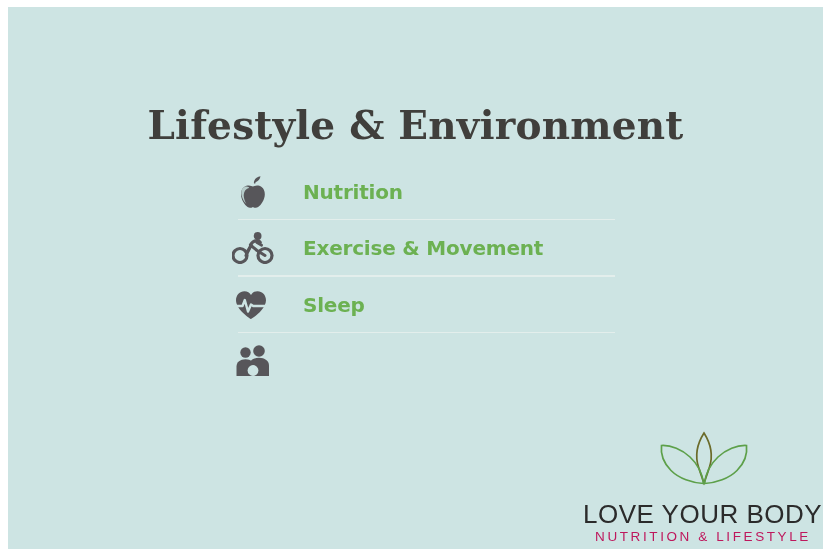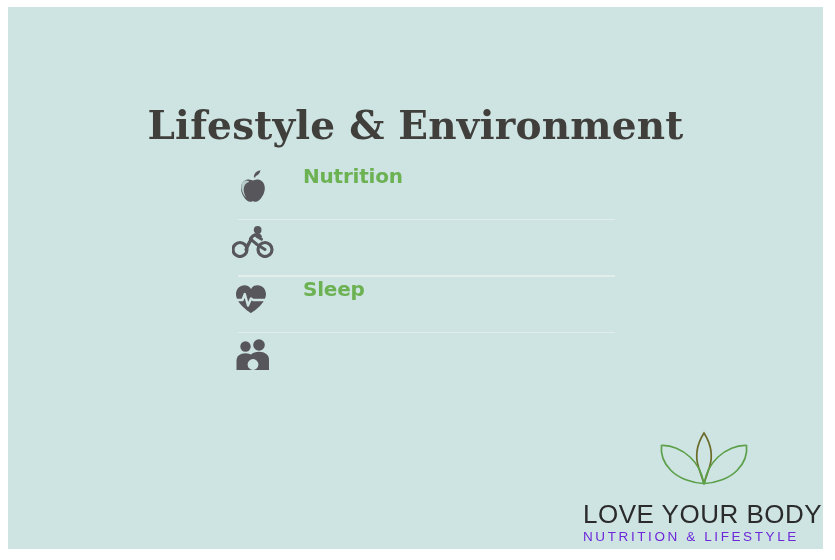--- a/index.html
+++ b/index.html
@@ -44,21 +44,21 @@
     position: absolute;
     left: 222px;
     top: 157px;
     width: 385px;
   }
 
   .row {
     position: relative;
     height: 55px;
     display: flex;
-    align-items: flex-start;
+    align-items: center;
   }
   .row .icon-wrap {
     width: 46px;
     height: 44px;
     flex: 0 0 46px;
     display: flex;
     align-items: center;
     justify-content: center;
   }
   .row .icon-wrap svg { display: block; }
@@ -103,26 +103,26 @@
     font-size: 26px;
     letter-spacing: 0.5px;
     color: #2b2b2b;
     white-space: nowrap;
   }
   #logo-tagline {
     position: absolute;
     left: 0;
     top: 98px;
     width: 240px;
-    text-align: left;
+    text-align: center;
     font-family: "Liberation Sans", sans-serif;
     font-weight: normal;
     font-size: 13.5px;
     letter-spacing: 2.6px;
-    color: #6d28d9;
+    color: #be185d;
     white-space: nowrap;
   }
 </style>
 </head>
 <body>
 
 <div id="slide">
 
   <div id="title">Lifestyle &amp; Environment</div>
 
@@ -145,20 +145,21 @@
         <svg width="42" height="32" viewBox="0 0 42 32">
           <circle cx="8" cy="23.5" r="7.0" fill="none" stroke="#57565a" stroke-width="3.2"></circle>
           <circle cx="33" cy="23.5" r="7.0" fill="none" stroke="#57565a" stroke-width="3.2"></circle>
           <circle cx="25.6" cy="4.0" r="3.9" fill="#57565a"></circle>
           <path d="M14.0 23.5 L19.0 13.5 L25.0 18.5 L33.0 23.5" fill="none" stroke="#57565a" stroke-width="3.0" stroke-linejoin="round" stroke-linecap="round"></path>
           <path d="M18.5 12.8 C20.5 9.6 22.4 8.6 24.8 8.6 C26.6 8.6 27.6 9.3 28.2 10.3" fill="none" stroke="#57565a" stroke-width="3.2" stroke-linecap="round"></path>
           <path d="M24.6 10.2 L29.6 13.2" fill="none" stroke="#57565a" stroke-width="2.8" stroke-linecap="round"></path>
           <path d="M19.0 13.5 L15.0 20.0" fill="none" stroke="#57565a" stroke-width="2.8" stroke-linecap="round"></path>
         </svg>
       </span>
+      <span class="label">Exercise &amp; Movement</span>
     </div>
     <div class="divider"></div>
 
     <div class="divider"></div>
 
     <div class="row">
       <span class="icon-wrap">
         <svg width="38" height="32" viewBox="0 0 38 32">
           <path d="M17.0 30.0 C17.0 30.0 2.0 21.0 2.0 11.2 C2.0 6.0 5.8 2.2 10.4 2.2 C13.4 2.2 15.8 3.8 17.0 6.0 C18.2 3.8 20.6 2.2 23.6 2.2 C28.2 2.2 32.0 6.0 32.0 11.2 C32.0 21.0 17.0 30.0 17.0 30.0 Z" fill="#57565a"></path>
           <path d="M1.5 17.0 H8.5 L10.8 11.0 L14.0 22.5 L17.0 15.5 L19.2 17.0 H36.5" fill="none" stroke="#cde4e3" stroke-width="2.4" stroke-linejoin="round" stroke-linecap="round"></path>

